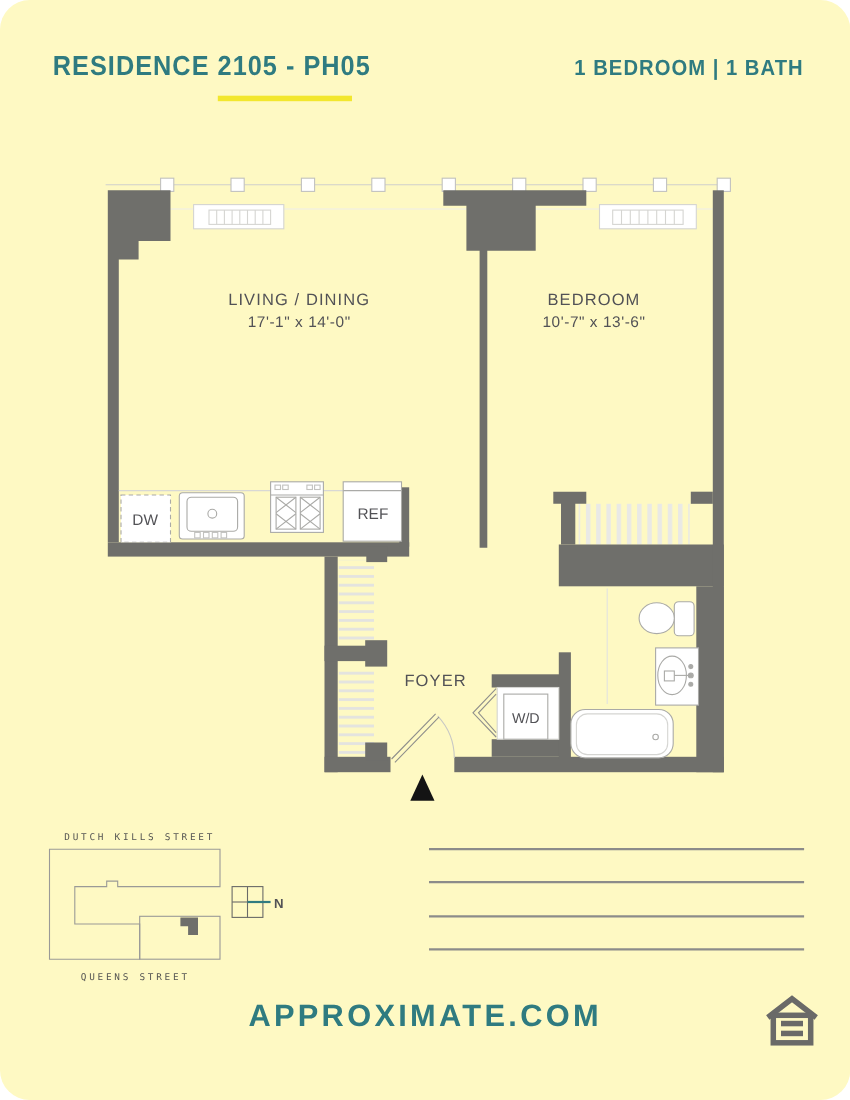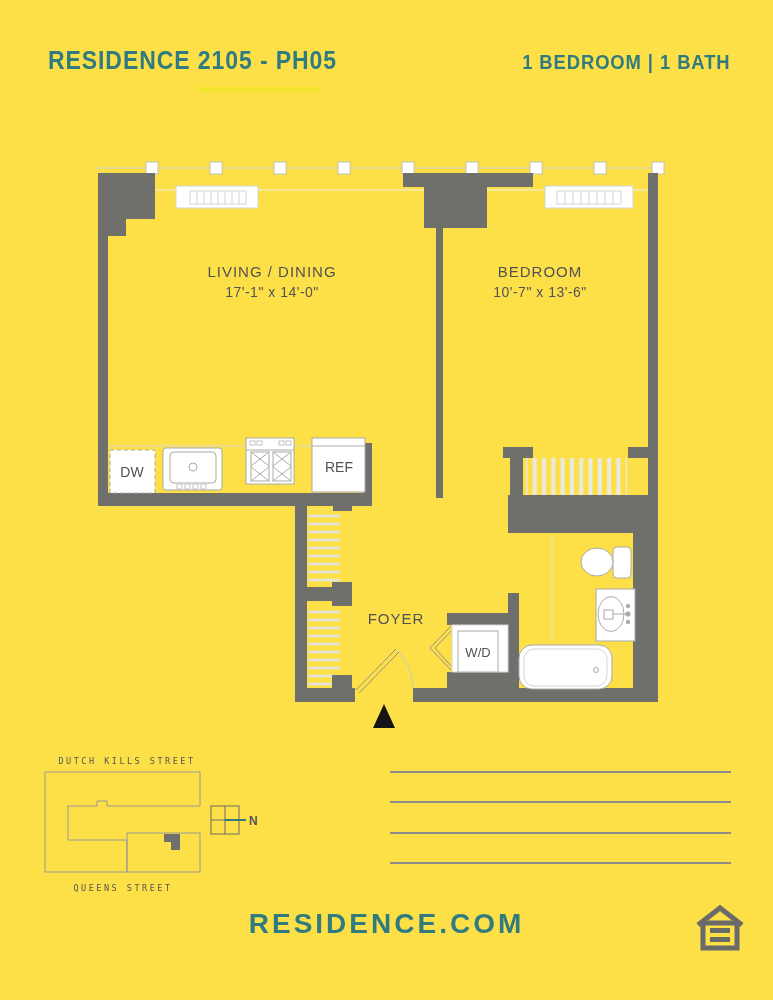--- a/index.html
+++ b/index.html
@@ -1,17 +1,17 @@
 <!DOCTYPE html>
 <html><head>
 <meta charset="utf-8">
 <style>
   html,body{margin:0;padding:0;background:#ffffff;}
-  #page{position:relative;width:773px;height:1000px;background:#fde047;overflow:hidden;
-        font-family:"Liberation Sans",sans-serif;}
+  #page{position:relative;width:773px;height:1000px;background:#fef9c3;overflow:hidden;
+        font-family:"Liberation Sans",sans-serif;border-radius:27px;}
   .teal{color:#2F7B80;}
   #title{position:absolute;left:48px;top:46px;font-size:25px;font-weight:bold;
          letter-spacing:1px;transform:scaleX(0.92);transform-origin:left top;white-space:nowrap;}
   #underline{position:absolute;left:198px;top:87px;width:122px;height:5px;background:#F2E72E;}
   #subtitle{position:absolute;right:42px;top:51px;font-size:20px;font-weight:bold;
             letter-spacing:1px;transform:scaleX(0.92);transform-origin:right top;white-space:nowrap;}
   #website{position:absolute;left:0;top:908px;width:773px;text-align:center;
            font-size:28px;font-weight:bold;letter-spacing:3px;}
   #disclaimer{position:absolute;left:0;top:957px;width:773px;text-align:center;
               font-family:"DejaVu Sans Mono",monospace;font-size:8px;letter-spacing:1.6px;color:#4a4a4a;}
@@ -187,14 +187,14 @@
     </g>
 
     <g fill="none" stroke="#6a6a68">
       <path d="M698,925 L720,908 L742,925" stroke-width="5"></path>
       <rect x="703" y="923" width="34" height="25" stroke-width="5"></rect>
       <rect x="710" y="928" width="20" height="5" fill="#6a6a68" stroke="none"></rect>
       <rect x="710" y="937" width="20" height="5" fill="#6a6a68" stroke="none"></rect>
     </g>
   </svg>
 
-  <div id="website" class="teal">RESIDENCE.COM</div>
+  <div id="website" class="teal">APPROXIMATE.COM</div>
 </div>
 
 </body></html>

